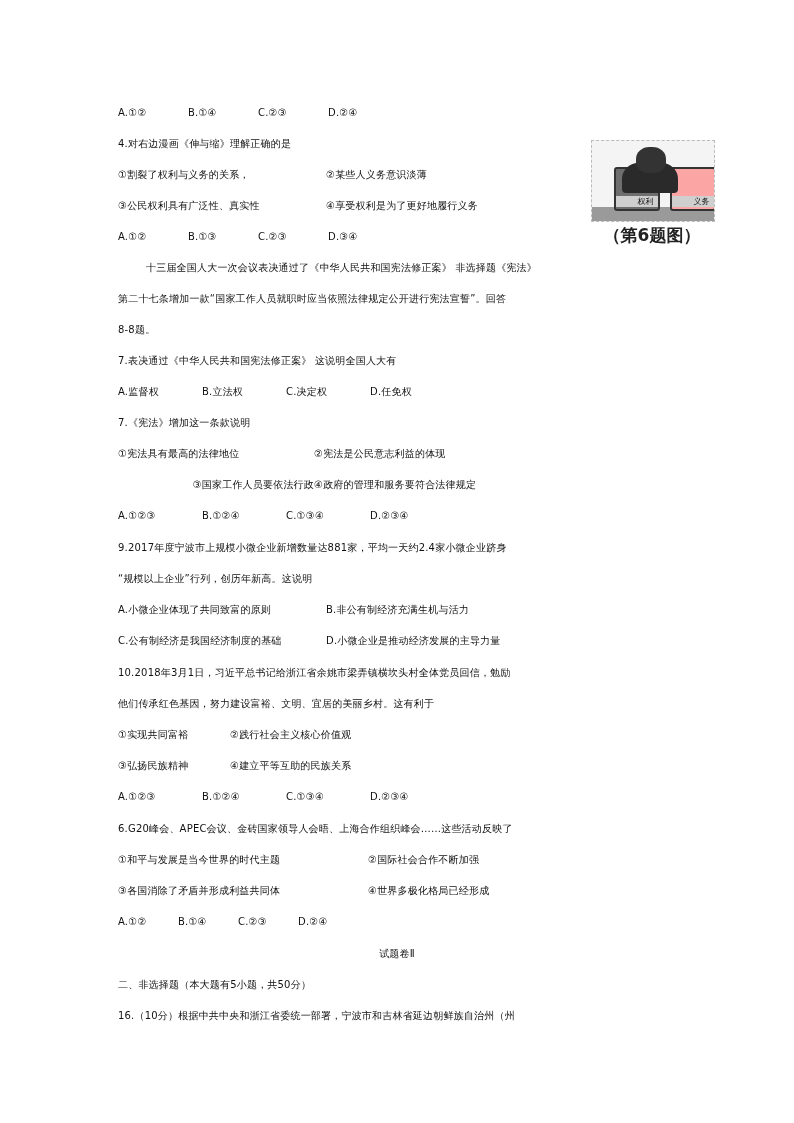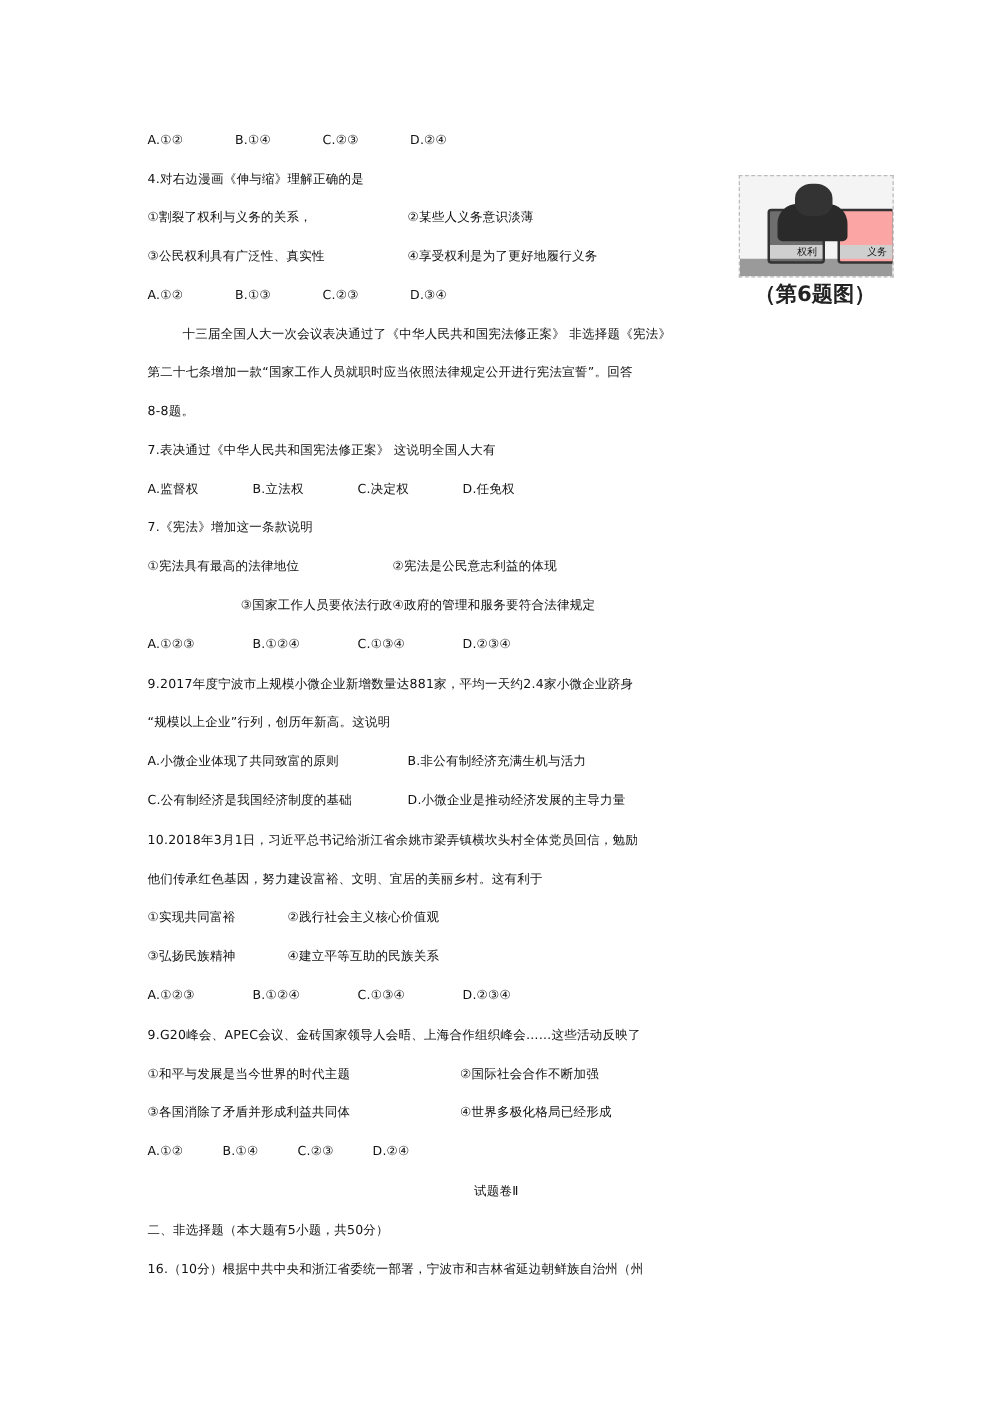--- a/index.html
+++ b/index.html
@@ -161,21 +161,21 @@
 <div class="line" style="top:726px;">
   <span style="display:inline-block;width:112px;">①实现共同富裕</span><span>②践行社会主义核心价值观</span>
 </div>
 <div class="line" style="top:757px;">
   <span style="display:inline-block;width:112px;">③弘扬民族精神</span><span>④建立平等互助的民族关系</span>
 </div>
 <div class="line opt-row" style="top:788px;">
   <span class="opt" style="width:84px;">A.①②③</span><span class="opt" style="width:84px;">B.①②④</span><span class="opt" style="width:84px;">C.①③④</span><span class="opt">D.②③④</span>
 </div>
 
-<div class="line" style="top:820px;">9.G20峰会、APEC会议、金砖国家领导人会晤、上海合作组织峰会……这些活动反映了</div>
+<div class="line" style="top:820px;">6.G20峰会、APEC会议、金砖国家领导人会晤、上海合作组织峰会……这些活动反映了</div>
 <div class="line" style="top:851px;">
   <span style="display:inline-block;width:250px;">①和平与发展是当今世界的时代主题</span><span>②国际社会合作不断加强</span>
 </div>
 <div class="line" style="top:882px;">
   <span style="display:inline-block;width:250px;">③各国消除了矛盾并形成利益共同体</span><span>④世界多极化格局已经形成</span>
 </div>
 <div class="line opt-row" style="top:913px;">
   <span class="opt" style="width:60px;">A.①②</span><span class="opt" style="width:60px;">B.①④</span><span class="opt" style="width:60px;">C.②③</span><span class="opt">D.②④</span>
 </div>
 

